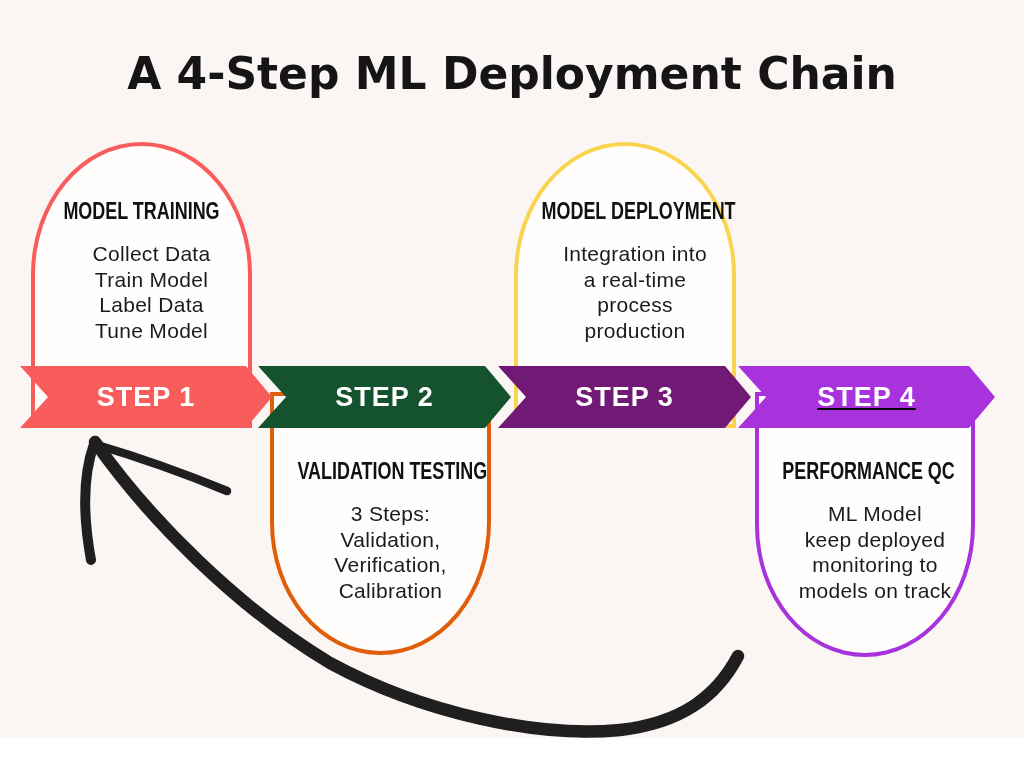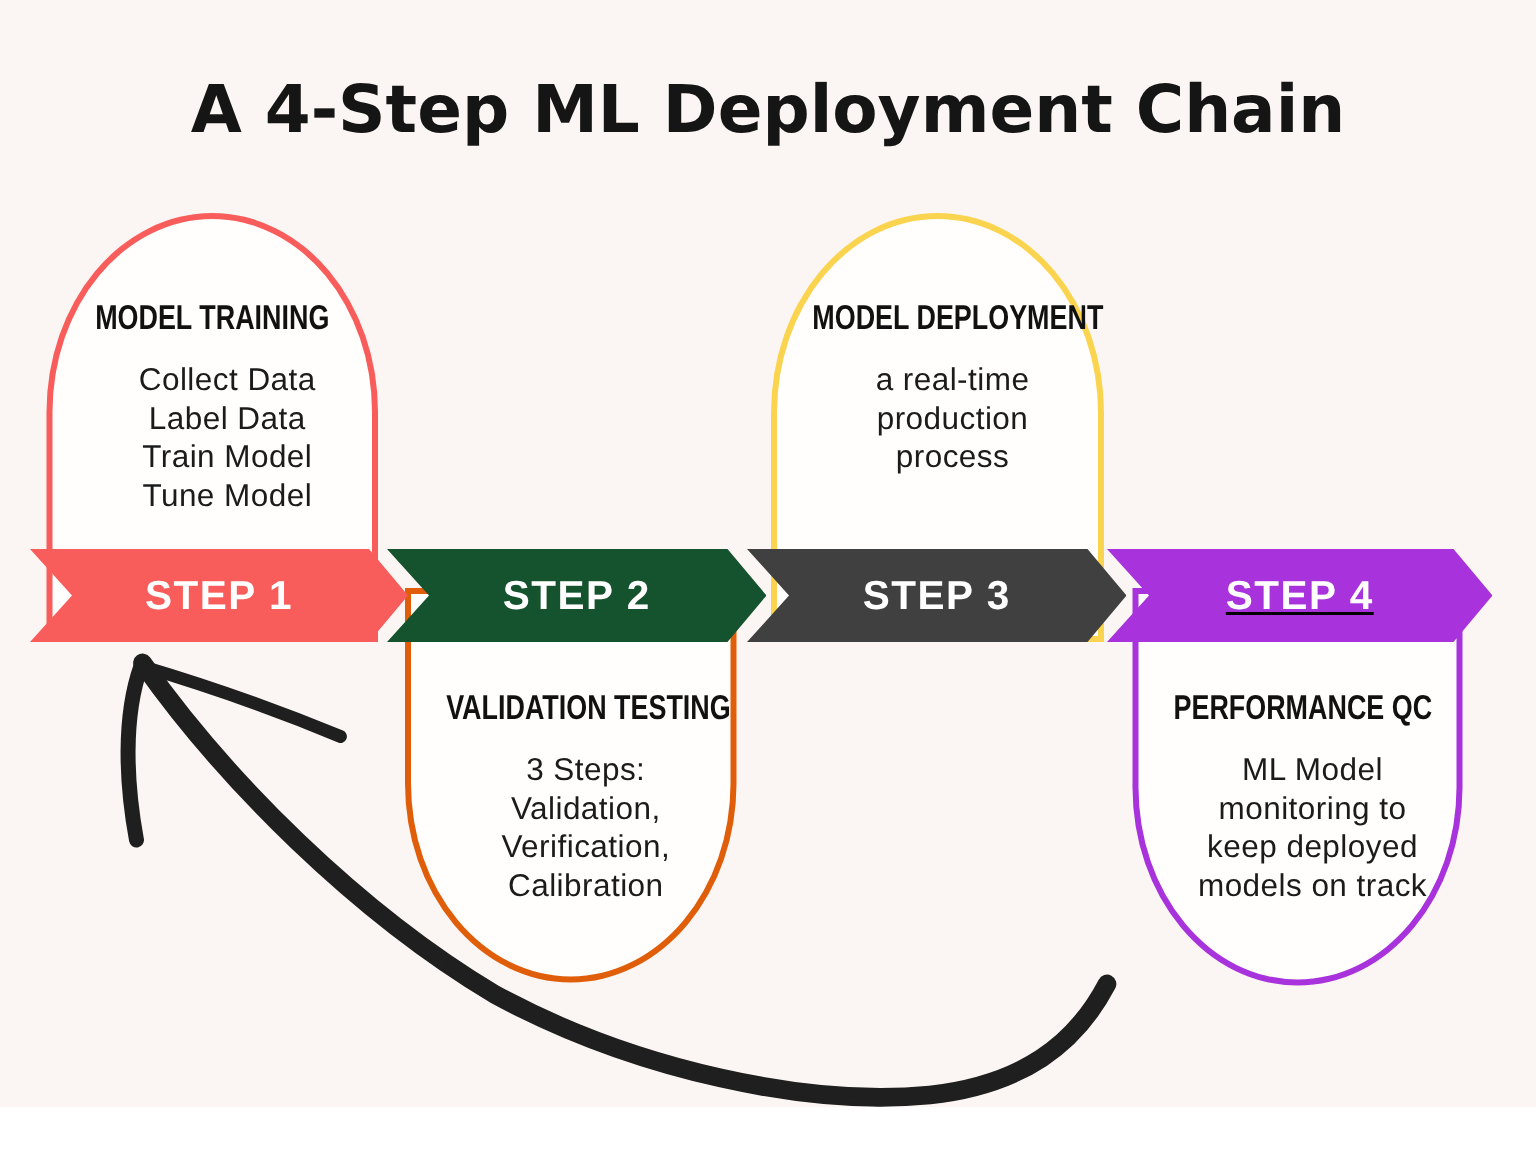--- a/index.html
+++ b/index.html
@@ -58,22 +58,22 @@
 
 <div class="stage" style="background-color: rgb(251, 246, 243);">
 
   <h1 class="title">A 4-Step ML Deployment Chain</h1>
 
   <section class="step s1">
     <div class="card dome-up" style="border-color: rgb(249, 93, 91);">
       <h2 class="card-heading">MODEL TRAINING</h2>
       <div class="card-body">
         <div class="card-line">Collect Data</div>
+        <div class="card-line">Train Model</div>
         <div class="card-line">Label Data</div>
-        <div class="card-line">Train Model</div>
         <div class="card-line">Tune Model</div>
       </div>
     </div>
     <div class="banner" style="background-color: rgb(249, 93, 91);">
       <span class="banner-label">STEP 1</span>
     </div>
   </section>
 
   <section class="step s2">
     <div class="card dome-down" style="border-color: rgb(224, 94, 10);">
@@ -87,37 +87,38 @@
     </div>
     <div class="banner" style="background-color: #14532d;">
       <span class="banner-label">STEP 2</span>
     </div>
   </section>
 
   <section class="step s3">
     <div class="card dome-up" style="border-color: rgb(251, 212, 79);">
       <h2 class="card-heading">MODEL DEPLOYMENT</h2>
       <div class="card-body">
+        <div class="card-line">Integration into</div>
         <div class="card-line">a real-time</div>
+        <div class="card-line">process</div>
         <div class="card-line">production</div>
-        <div class="card-line">process</div>
       </div>
     </div>
-    <div class="banner" style="background-color: #404040;">
+    <div class="banner" style="background-color: #701a75;">
       <span class="banner-label">STEP 3</span>
     </div>
   </section>
 
   <section class="step s4">
     <div class="card dome-down" style="border-color: rgb(168, 50, 220);">
       <h2 class="card-heading">PERFORMANCE QC</h2>
       <div class="card-body">
         <div class="card-line">ML Model</div>
+        <div class="card-line">keep deployed</div>
         <div class="card-line">monitoring to</div>
-        <div class="card-line">keep deployed</div>
         <div class="card-line">models on track</div>
       </div>
     </div>
     <div class="banner" style="background-color: rgb(168, 50, 220); text-decoration: underline;">
       <span class="banner-label">STEP 4</span>
     </div>
   </section>
 
   <svg class="arrow-svg" viewBox="0 0 1024 768">
     <path class="arrow-stroke" stroke-width="12.5" d="M 95 442 C 150 520, 238 608, 330 663 C 424 714, 540 738, 620 730 C 682 723, 717 696, 738 656" style="stroke: rgb(31, 31, 31);"></path>

